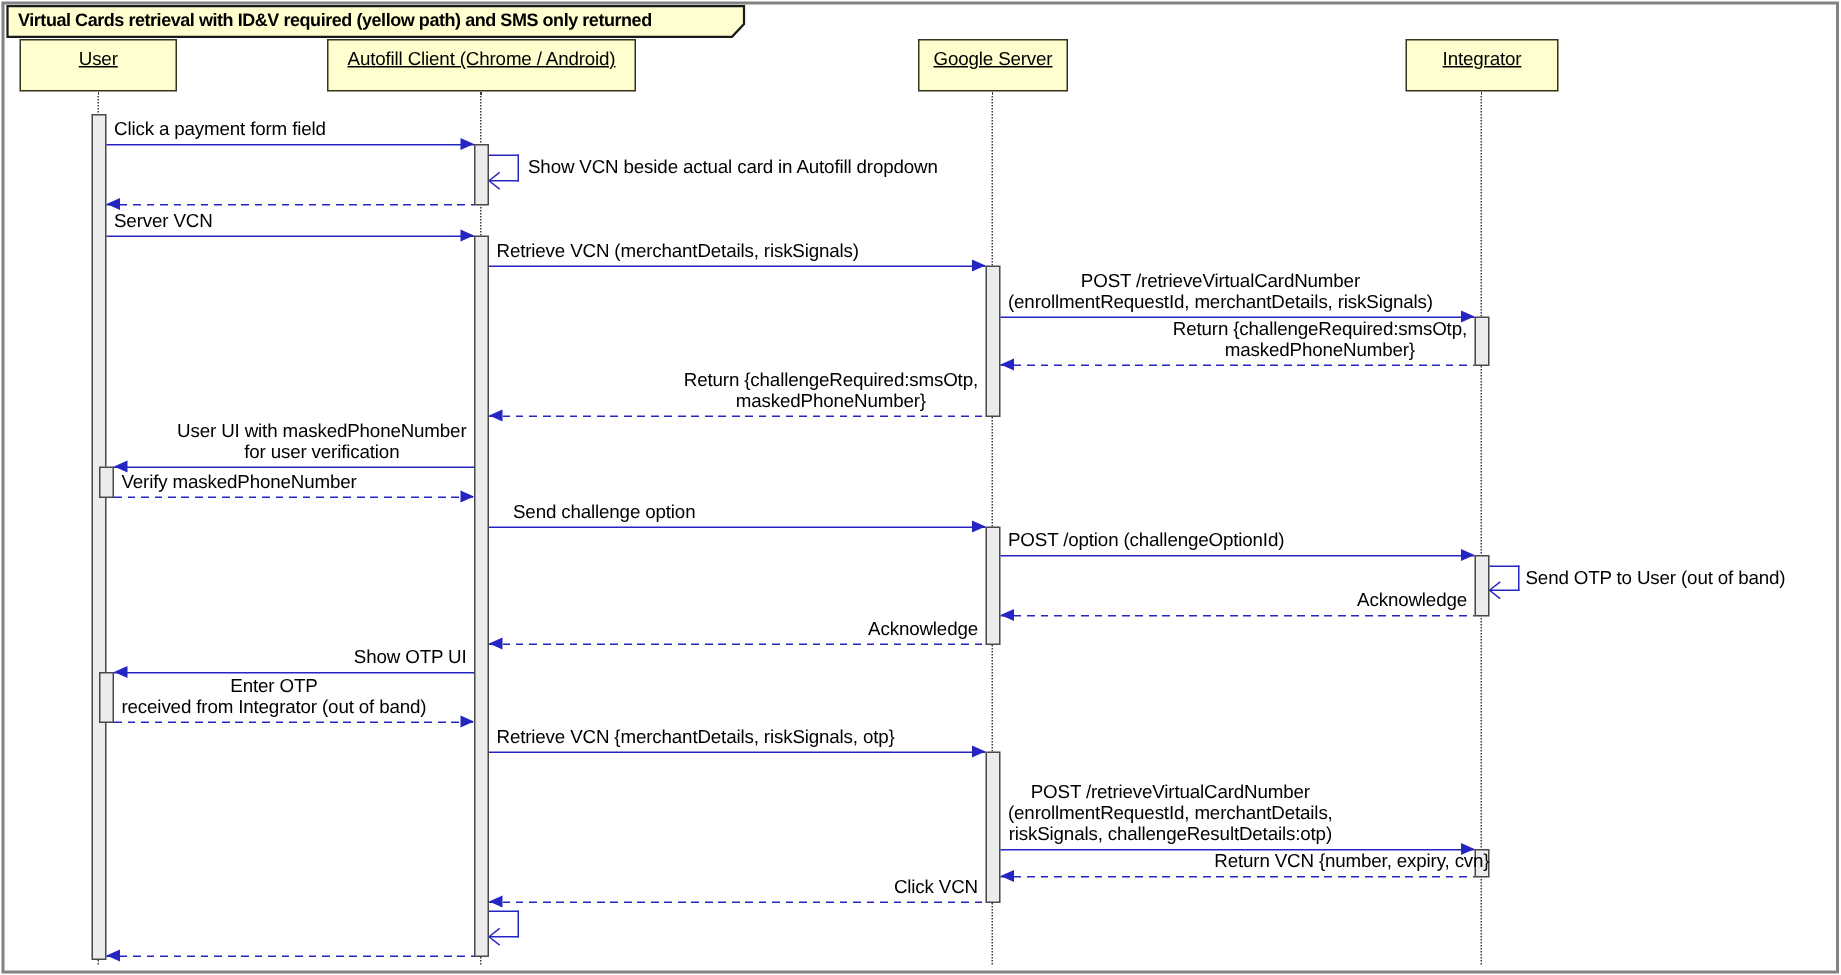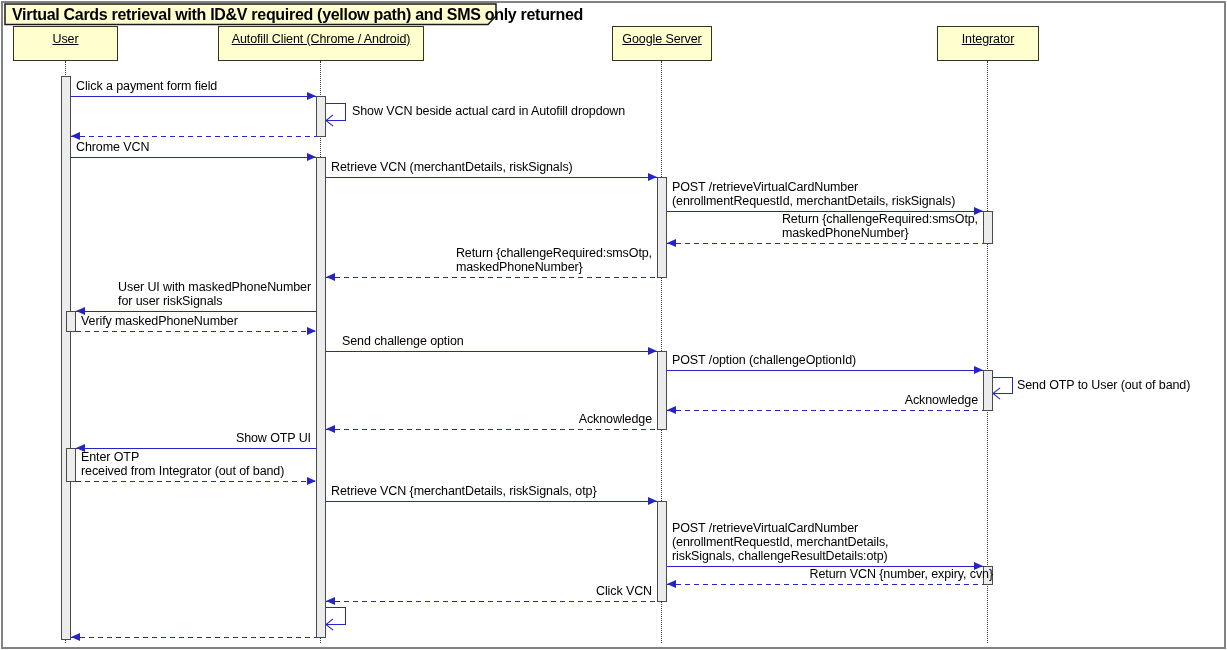--- a/index.html
+++ b/index.html
@@ -10,40 +10,40 @@
     --aborder:#4a4a4a;
     --life:#3a3a3a;
   }
   html,body{margin:0;padding:0;background:#fff;}
   .diagram{
     position:relative;width:1227px;height:650px;background:#fff;overflow:hidden;
     font-family:"Liberation Sans","DejaVu Sans",sans-serif;font-size:12.5px;color:#000;
   }
   .outer-frame{position:absolute;inset:1px;border:2px solid #828282;pointer-events:none;}
   .title-wrap{position:absolute;left:4px;top:3px;width:497px;height:24px;}
-  .title-text{position:absolute;left:8px;top:3px;font-weight:bold;font-size:16px;letter-spacing:-0.3px;white-space:nowrap;}
+  .title-text{position:absolute;left:8px;top:3px;font-weight:bold;font-size:12px;letter-spacing:-0.3px;white-space:nowrap;}
   .pbox{
     position:absolute;top:26px;height:35px;background:var(--pfill);
     border:1.5px solid var(--pborder);box-sizing:border-box;
     display:flex;justify-content:center;align-items:flex-start;padding-top:5px;
   }
   .pbox span{text-decoration:underline;white-space:nowrap;letter-spacing:-0.1px;}
   .ll{position:absolute;width:0;border-left:1px dotted var(--life);top:61px;height:582px;}
   .bar{position:absolute;width:10px;background:var(--afill);border:1px solid var(--aborder);box-sizing:border-box;}
   .ar{position:absolute;height:1px;}
   .ar.sol{background:var(--blue);}
   .ar.dsh{background:repeating-linear-gradient(90deg,var(--blue) 0,var(--blue) 5px,transparent 5px,transparent 9px);}
   .ar b{display:block;}
   .hr{position:absolute;right:0;top:-4px;width:0;height:0;border:4px solid transparent;border-left:9px solid var(--blue);border-right:0;}
   .hl{position:absolute;left:0;top:-4px;width:0;height:0;border:4px solid transparent;border-right:9px solid var(--blue);border-left:0;}
   .loop{position:absolute;border:1px solid var(--blue);border-left:none;box-sizing:border-box;}
   .loop i{position:absolute;left:0;bottom:-1px;width:9px;height:1px;background:var(--blue);transform-origin:0 50%;}
   .loop i.u{transform:rotate(-38deg);}
   .loop i.d{transform:rotate(38deg);}
-  .lbl{position:absolute;line-height:14px;white-space:nowrap;letter-spacing:-0.1px;}
+  .lbl{position:absolute;line-height:14px;white-space:nowrap;letter-spacing:-0.1px;text-align:center;}
   .lbl span{display:block;}
 </style>
 </head>
 <body>
 
 <div class="diagram">
   <div class="outer-frame"></div>
 
   <div class="title-wrap">
     <svg width="497" height="24">
@@ -155,40 +155,40 @@
       <b class="hl"></b>
     </div>
 
   <div class="lbl" style="left:76px;top:79px">
       <span>Click a payment form field</span>
     </div>
   <div class="lbl" style="left:352px;top:104px">
       <span>Show VCN beside actual card in Autofill dropdown</span>
     </div>
   <div class="lbl" style="left:76px;top:140px">
-      <span>Chrome VCN</span>
+      <span>Server VCN</span>
     </div>
   <div class="lbl" style="left:331px;top:160px">
       <span>Retrieve VCN (merchantDetails, riskSignals)</span>
     </div>
   <div class="lbl" style="left:672px;top:180px">
       <span>POST /retrieveVirtualCardNumber</span>
       <span>(enrollmentRequestId, merchantDetails, riskSignals)</span>
     </div>
   <div class="lbl" style="right:249px;top:212px">
       <span>Return {challengeRequired:smsOtp,</span>
       <span>maskedPhoneNumber}</span>
     </div>
   <div class="lbl" style="right:575px;top:246px">
       <span>Return {challengeRequired:smsOtp,</span>
       <span>maskedPhoneNumber}</span>
     </div>
   <div class="lbl" style="right:916px;top:280px">
       <span>User UI with maskedPhoneNumber</span>
-      <span>for user riskSignals</span>
+      <span>for user verification</span>
     </div>
   <div class="lbl" style="left:81px;top:314px">
       <span>Verify maskedPhoneNumber</span>
     </div>
   <div class="lbl" style="left:342px;top:334px">
       <span>Send challenge option</span>
     </div>
   <div class="lbl" style="left:672px;top:353px">
       <span>POST /option (challengeOptionId)</span>
     </div>

